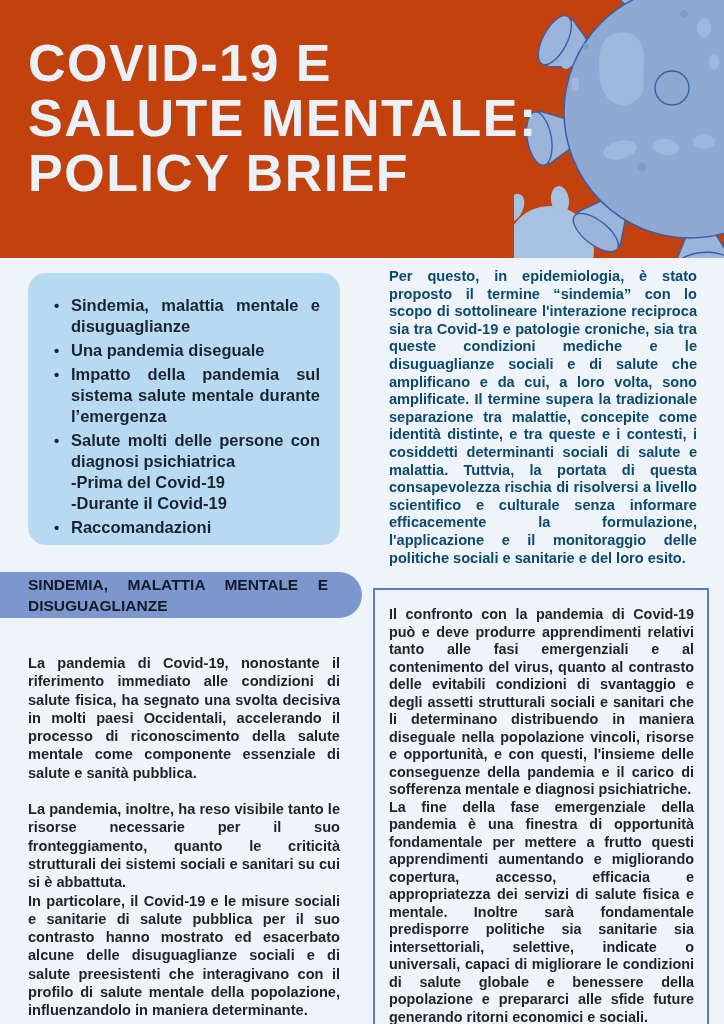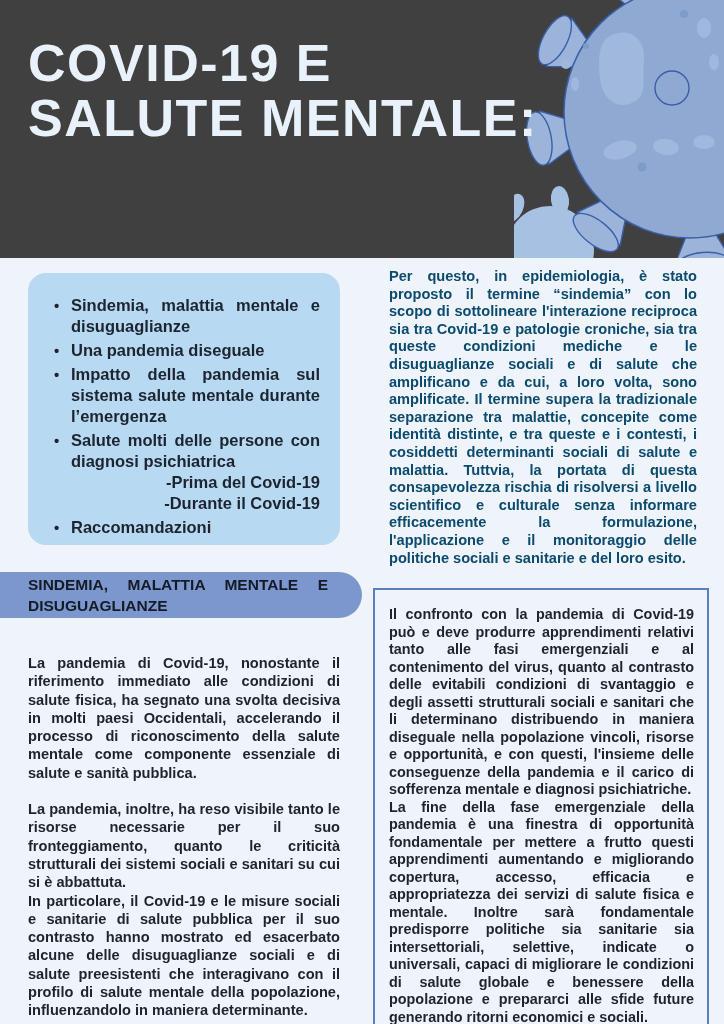--- a/index.html
+++ b/index.html
@@ -8,21 +8,21 @@
     font-family:"Liberation Sans", sans-serif;
     background:#eef4f9;
     position:relative;
     overflow:hidden;
   }
   .page{position:absolute;inset:0;width:724px;height:1024px;background:#eef4f9;overflow:hidden;}
 
   
   .hero{
     position:absolute;top:0;left:0;width:724px;height:258px;
-    background:#404040;overflow:hidden;
+    background:#c2410c;overflow:hidden;
   }
   .hero h1{
     position:absolute;left:28px;top:36px;margin:0;z-index:3;
     font-size:52px;line-height:55px;font-weight:bold;
     letter-spacing:1.5px;color:#e9f2fb;
   }
   .virus-wrap{position:absolute;top:0;right:0;width:210px;height:258px;z-index:1;}
 
   
   .toc-box{
@@ -33,21 +33,21 @@
   .toc-box ul{margin:0;padding:0;list-style:none;}
   .toc-box li{
     position:relative;padding-left:17px;margin:0 0 3px 0;
     font-size:16.5px;line-height:21px;font-weight:bold;
     color:#1c2430;text-align:justify;
   }
   .toc-box li::before{
     content:"\2022";position:absolute;left:0;top:0;
     font-size:15px;color:#1c2430;
   }
-  .toc-box .subline{text-align:right;font-weight:bold;}
+  .toc-box .subline{text-align:left;font-weight:bold;}
 
   .section-bar{
     position:absolute;left:0;top:572px;width:362px;height:46px;
     background:#7b97ce;border-radius:0 23px 23px 0;
     box-sizing:border-box;padding:2px 34px 0 28px;
     font-size:15.5px;line-height:21px;font-weight:bold;
     color:#141b26;text-align:justify;
   }
 
   .left-body{
@@ -78,20 +78,21 @@
 </style>
 </head>
 <body>
 
 <div class="page">
 
   <header class="hero">
     <h1>
       <div>COVID-19 E</div>
       <div>SALUTE MENTALE:</div>
+      <div>POLICY BRIEF</div>
     </h1>
 
     <div class="virus-wrap">
       <svg viewBox="0 0 210 258" width="210" height="258" aria-hidden="true">
         <defs>
           <g id="vs">
             <polygon points="4,-14 -22,-27 -22,27 4,14"></polygon>
             <ellipse cx="-27" cy="0" rx="12" ry="27"></ellipse>
           </g>
         </defs>

